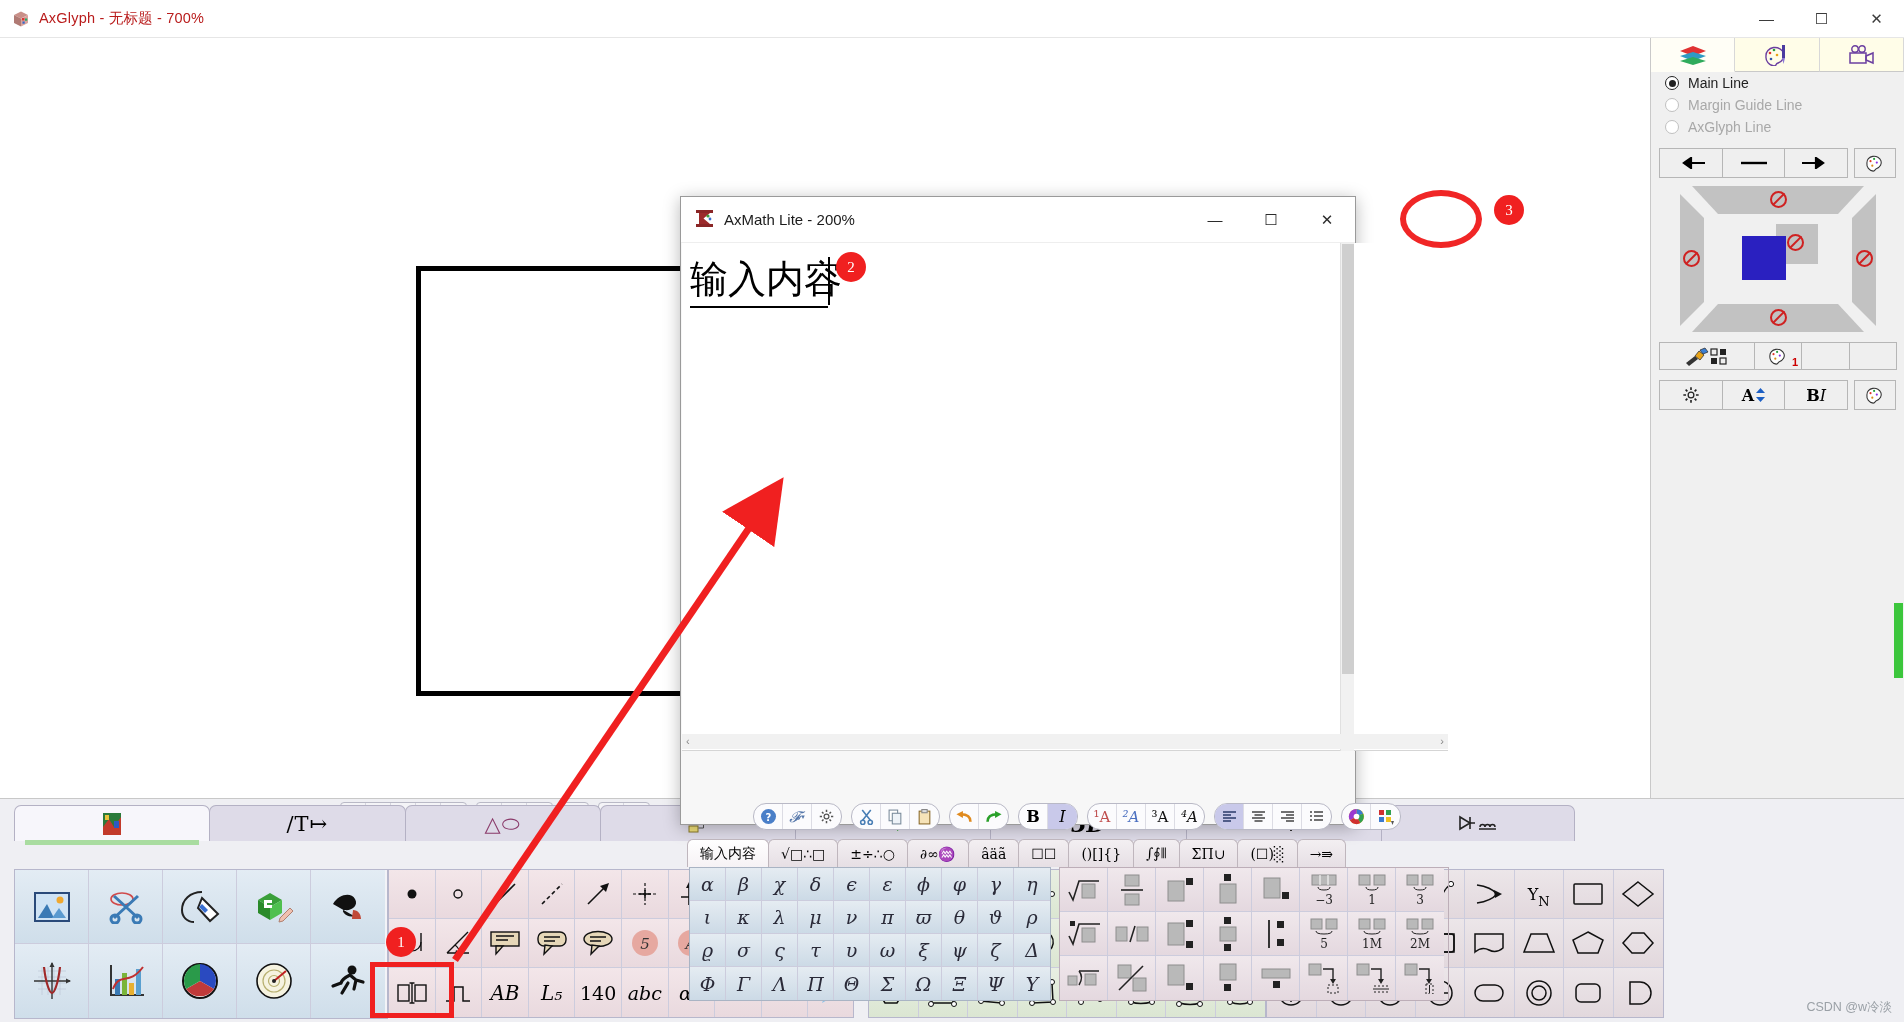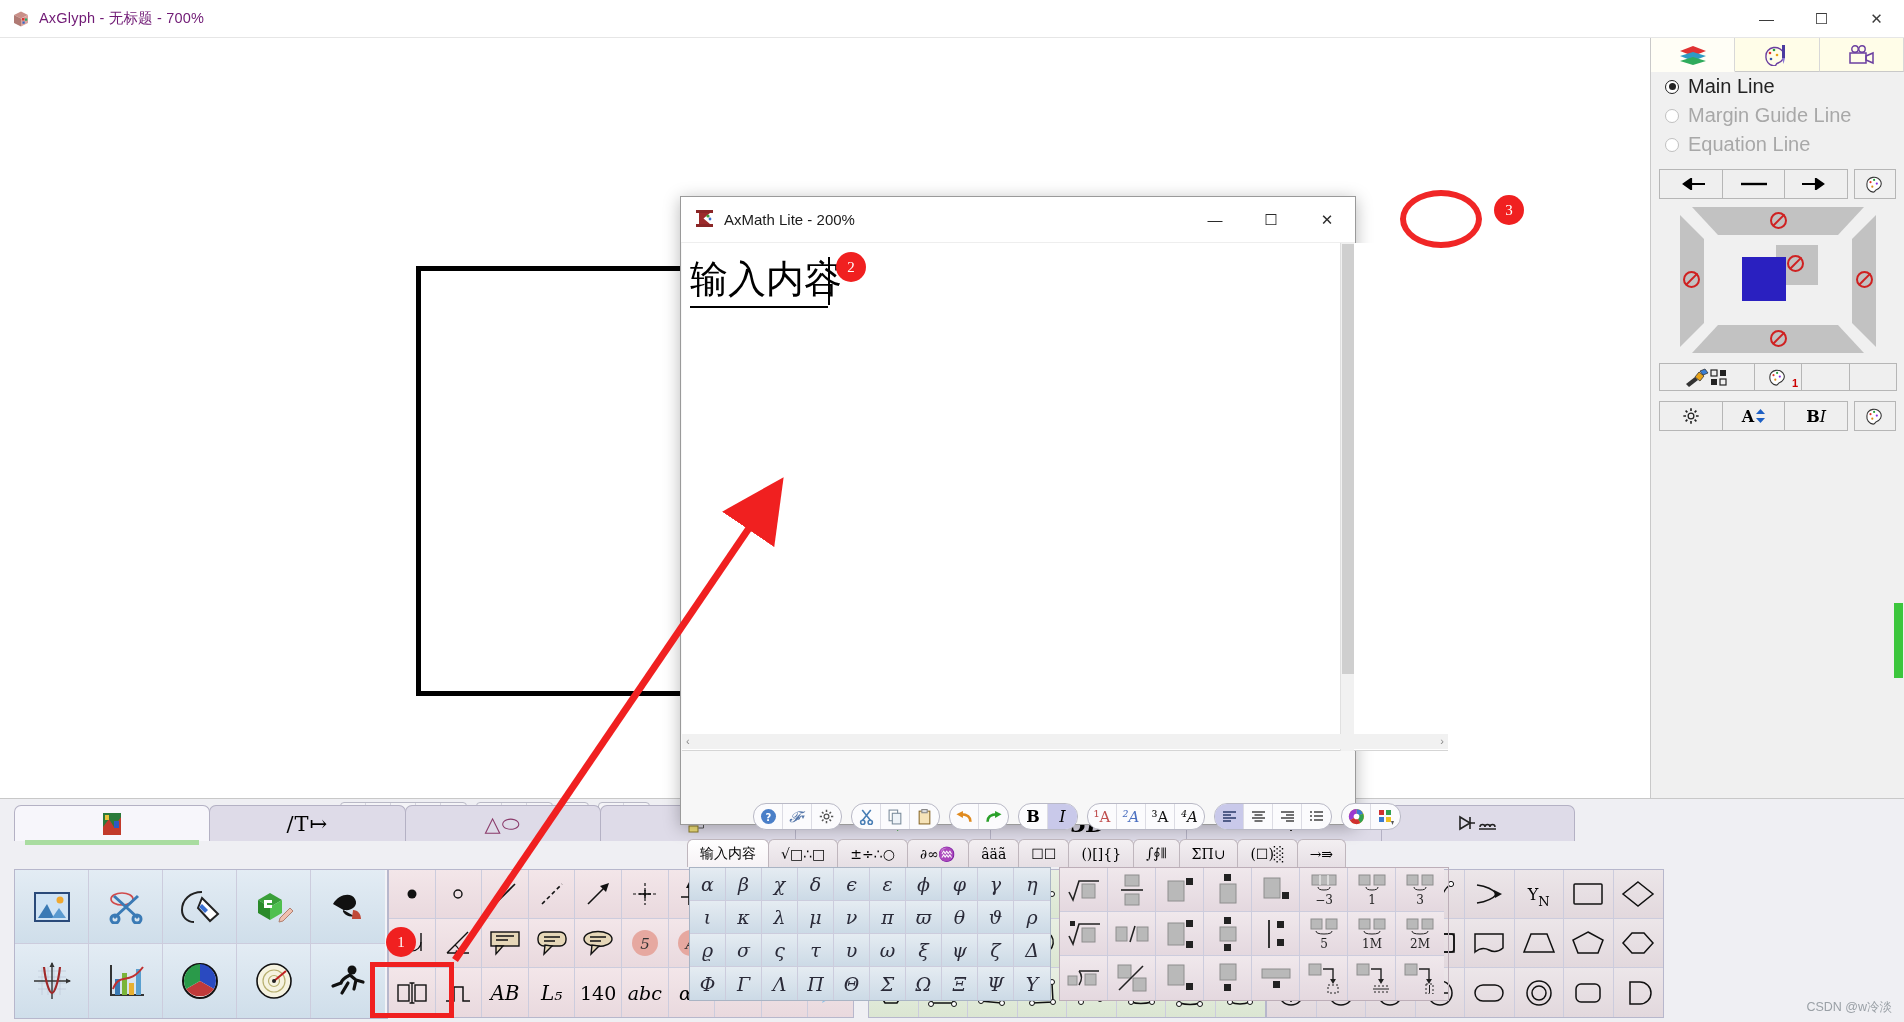--- a/index.html
+++ b/index.html
@@ -17,21 +17,21 @@
   #titlebar{
     left:0; top:0; width:1904px; height:38px;
     background:#ffffff;
     border-bottom:1px solid #e6e6e6;
     display:flex; align-items:center;
   }
   #titlebar .app-icon{
     width:18px;height:18px;margin-left:12px;margin-right:9px;position:relative;
   }
   #titlebar .title-text{
-    font-size:14.5px;color:#701a75; letter-spacing:.2px;
+    font-size:14.5px;color:#b91c1c; letter-spacing:.2px;
   }
   .win-btns{ margin-left:auto; display:flex; height:38px; }
   .win-btn{
     width:55px;height:38px;display:flex;align-items:center;justify-content:center;
     color:#3b3b3b; font-size:15px;
   }
 
   
   #canvas{
     left:0; top:38px; width:1904px; height:760px;
@@ -62,21 +62,21 @@
   .radio{
     width:14px;height:14px;border-radius:50%;border:1.6px solid #777;
     margin-right:9px; background:#fff; position:relative; flex:none;
   }
   .radio.on{ border-color:#222; }
   .radio.on::after{
     content:''; position:absolute; left:2.5px; top:2.5px;
     width:7px;height:7px;border-radius:50%; background:#222;
   }
   .radio.dim{ border-color:#c0c0c0; }
-  .radio-lbl{ font-size:20px; color:#222;text-align:right; }
+  .radio-lbl{ font-size:14px; color:#222;text-align:right; }
   .radio-lbl.dim{ color:#a8a8a8; }
 
   .btnrow{ display:flex; padding:10px 8px 0 8px; gap:0; }
   .sbtn{
     height:30px; background:#efefef; border:1px solid #b6b6b6;
     display:flex;align-items:center;justify-content:center; flex:1;
     margin-right:-1px;
   }
   .sbtn.sep{ margin-left:7px; margin-right:0; flex:0 0 42px; }
 
@@ -255,21 +255,21 @@
   <div class="radio-row">
     <span class="radio on"></span>
     <span class="radio-lbl">Main Line</span>
   </div>
   <div class="radio-row">
     <span class="radio dim"></span>
     <span class="radio-lbl dim">Margin Guide Line</span>
   </div>
   <div class="radio-row">
     <span class="radio dim"></span>
-    <span class="radio-lbl dim">Equation Line</span>
+    <span class="radio-lbl dim">AxGlyph Line</span>
   </div>
 
   <div class="btnrow">
     <div class="sbtn">
       <svg width="30" height="12" viewBox="0 0 30 12">
           <path d="M29 6H8M8 6l7-5v10z" stroke="#000" stroke-width="2.2" fill="#000"></path>
         </svg>
     </div>
     <div class="sbtn">
       <svg width="30" height="12" viewBox="0 0 30 12">

